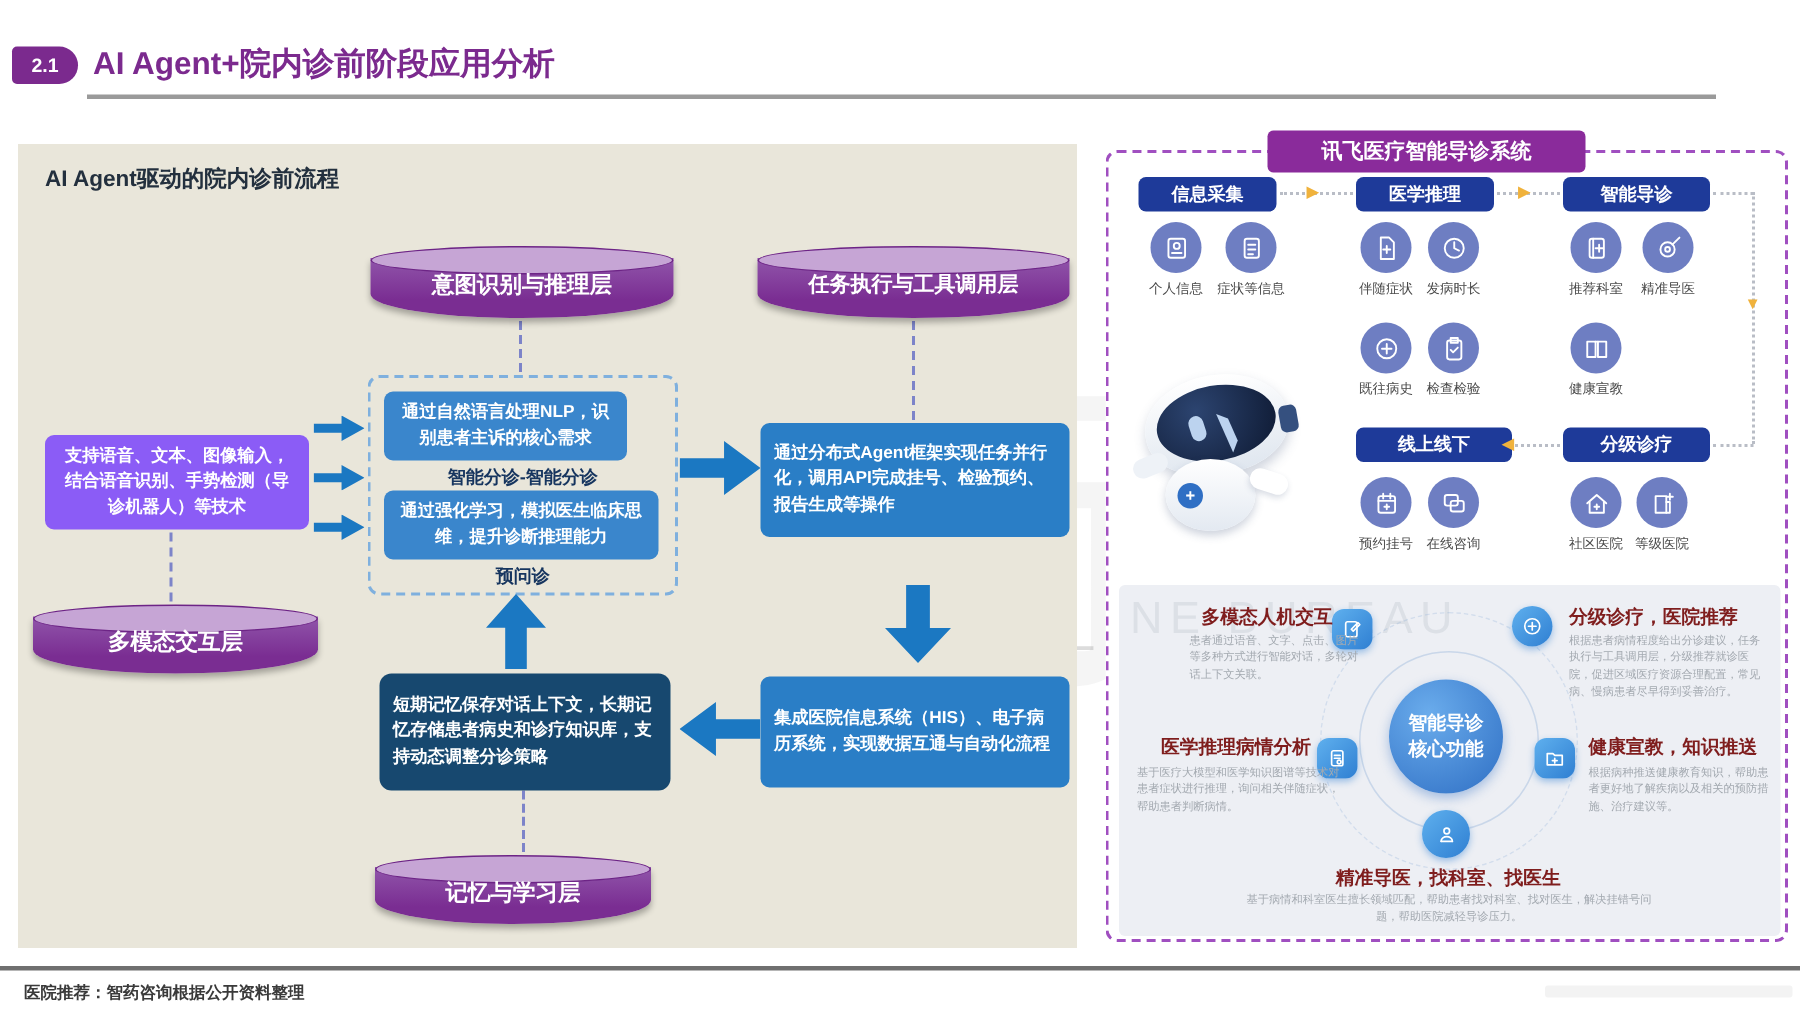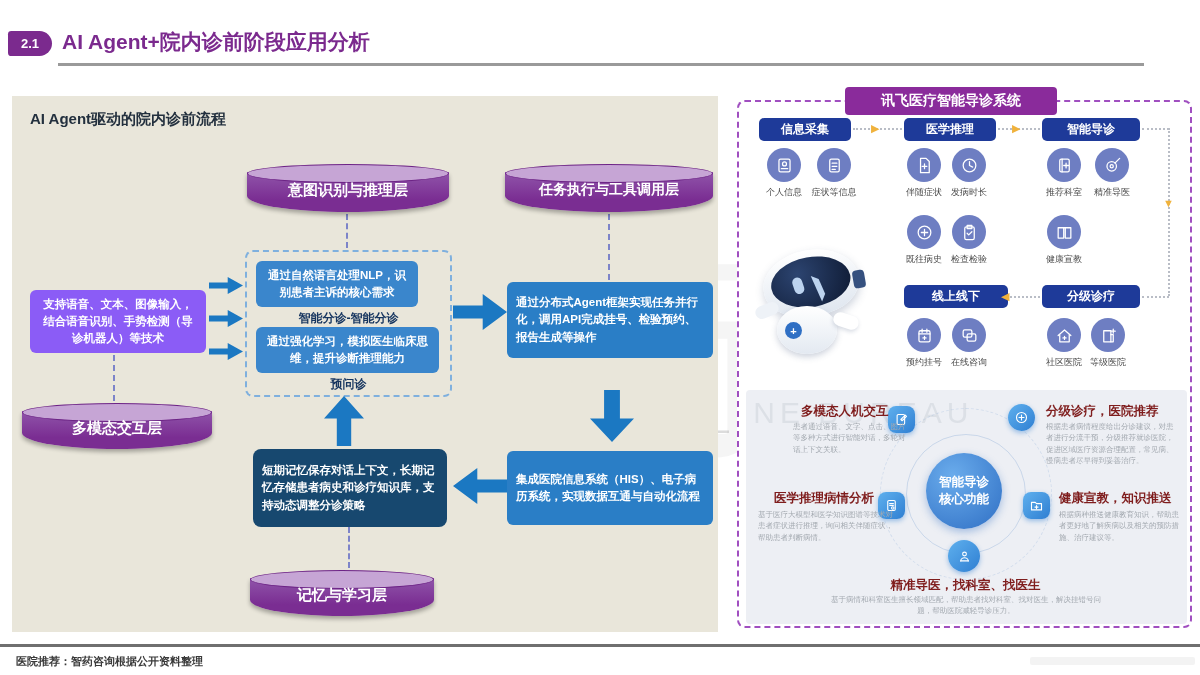--- a/index.html
+++ b/index.html
@@ -353,21 +353,21 @@
     <div class="abs qtitle" style="left:55px;top:13px;">多模态人机交互</div>
     <div class="abs qdesc" style="left:47px;top:31px;width:118px;">患者通过语音、文字、点击、图片等多种方式进行智能对话，多轮对话上下文关联。</div>
 
     <div class="abs qicon round" style="left:262px;top:14px;">
         <svg viewBox="0 0 24 24">
           <circle cx="12" cy="12" r="8"></circle>
           <path d="M12 8v8M8 12h8"></path>
         </svg>
       </div>
     <div class="abs qtitle" style="left:300px;top:13px;">分级诊疗，医院推荐</div>
-    <div class="abs qdesc" style="left:300px;top:31px;width:132px;">根据患者病情程度给出分诊建议，对患者进行分流干预，分级推荐就诊医院，促进区域医疗资源合理配置，常见病、慢病患者尽早得到妥善治疗。</div>
+    <div class="abs qdesc" style="left:300px;top:31px;width:132px;">根据患者病情程度给出分诊建议，任务执行与工具调用层，分级推荐就诊医院，促进区域医疗资源合理配置，常见病、慢病患者尽早得到妥善治疗。</div>
 
     <div class="abs qicon" style="left:132px;top:102px;">
         <svg viewBox="0 0 24 24">
           <rect x="6" y="4" width="12" height="16" rx="2"></rect>
           <path d="M9 9h6M9 12h6"></path>
           <circle cx="14" cy="16" r="2"></circle>
         </svg>
       </div>
     <div class="abs qtitle" style="left:28px;top:100px;">医学推理病情分析</div>
     <div class="abs qdesc" style="left:12px;top:119px;width:140px;">基于医疗大模型和医学知识图谱等技术对患者症状进行推理，询问相关伴随症状，帮助患者判断病情。</div>

